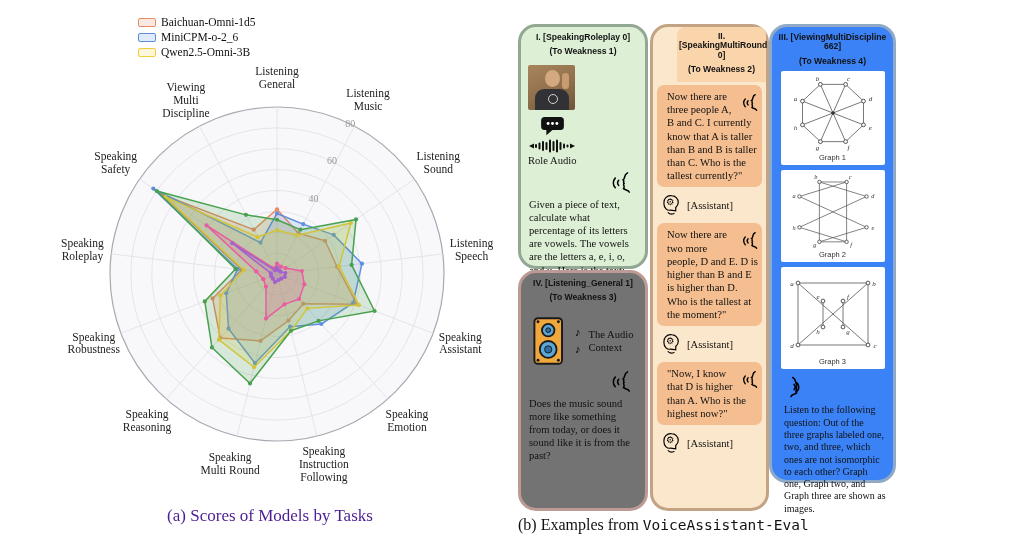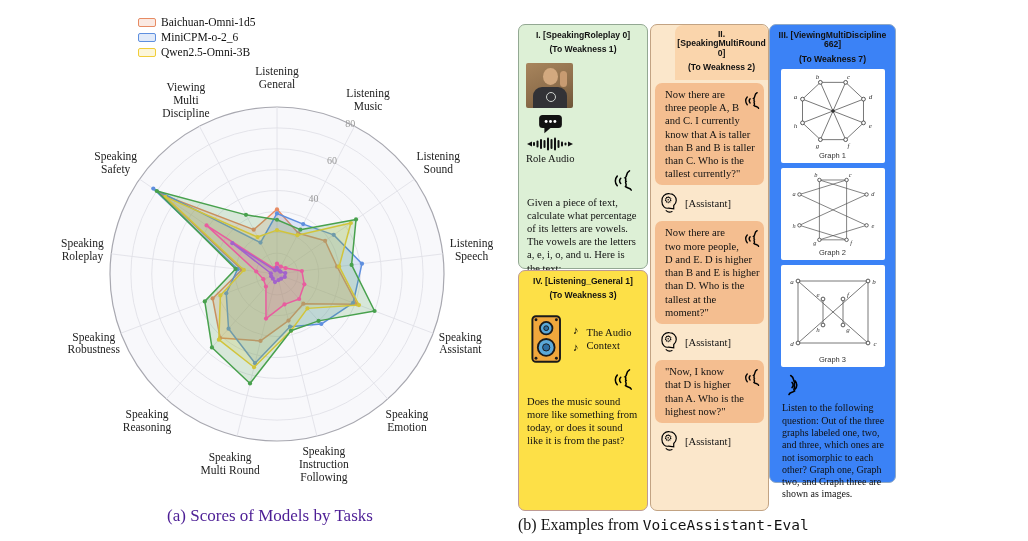--- a/index.html
+++ b/index.html
@@ -10,26 +10,26 @@
   #radar{position:absolute;left:0;top:0;}
   #legend{position:absolute;left:138px;top:16px;display:flex;gap:14px;font-size:11.5px;}
   .leg-col{display:flex;flex-direction:column;gap:3px;}
   .leg-item{display:flex;align-items:center;gap:5px;white-space:nowrap;}
   .leg-swatch{display:inline-block;width:18px;height:9px;border-radius:2px;border:1.6px solid #000;box-sizing:border-box;}
   #axis-labels .axis-label{position:absolute;transform:translate(-50%,-50%);text-align:center;
        font-size:11.5px;line-height:1.12;white-space:pre-line;color:#222;}
   .cap-a{position:absolute;left:60px;top:506px;width:420px;text-align:center;font-size:17px;color:#4c1d95;}
   
   .right{position:absolute;left:518px;top:20px;width:392px;height:515px;}
-  .panel{position:absolute;box-sizing:border-box;border-radius:7px;border:1px solid #000000;}
+  .panel{position:absolute;box-sizing:border-box;border-radius:18px;border:3px solid #000000;}
   .panel-h{text-align:center;font-family:"Liberation Sans",sans-serif;font-weight:bold;
            font-size:8.6px;line-height:1.1;padding-top:6px;}
   .panel-h .h2{margin-top:5px;}
   #panel1{left:0;top:4px;width:130px;height:245px;background:#DDF0D6;border-color:#93A893;}
-  #panel4{left:0;top:250px;width:130px;height:241px;background:#fde047;border-color:#BE9A94;}
+  #panel4{left:0;top:250px;width:130px;height:241px;background:#737373;border-color:#BE9A94;}
   #panel2{left:132px;top:4px;width:119px;height:487px;background:#FBE7CB;border-color:#C2A383;padding:0;}
   #panel3{left:251px;top:4px;width:127px;height:459px;background:#3b82f6;border-color:#90A9C6;}
   .q-text{font-size:10.6px;line-height:1.24;padding:0 8px;color:#111;}
   .speak-row{display:flex;justify-content:flex-end;padding-right:14px;margin:4px 0 3px;}
   
   .p1-media{display:flex;gap:6px;align-items:flex-start;padding:8px 6px 0 7px;flex-direction:column;}
   .photo{position:relative;width:47px;height:45px;border-radius:2px;overflow:hidden;
          background:linear-gradient(155deg,#a8855d 0%,#8f6f4c 55%,#6d5538 100%);flex:none;}
   .photo .head{position:absolute;left:17px;top:5px;width:15px;height:17px;border-radius:50%;background:#d3a97f;}
   .photo .shirt{position:absolute;left:7px;bottom:0;width:34px;height:21px;border-radius:9px 9px 0 0;background:#323236;}
@@ -381,21 +381,21 @@
             <path d="M8 22 q3 3 7 1" fill="none" stroke="#000" stroke-width="1.3" stroke-linecap="round"></path>
           </svg>
         </span>
         <span class="assist-label">[Assistant]</span>
       </div>
     </div>
 
     <div class="panel" id="panel3">
       <div class="panel-h">
         <div>III. [ViewingMultiDiscipline 662]</div>
-        <div class="h2">(To Weakness 7)</div>
+        <div class="h2">(To Weakness 4)</div>
       </div>
       <div class="card">
         <svg id="g1" width="100" height="80" viewBox="0 0 100 80">
             <line x1="19.51197542712754" y1="28.136813596682213" x2="37.37144673195204" y2="11.35973449215011" stroke="#555" stroke-width="0.8"></line>
             <line x1="37.37144673195204" y1="11.35973449215011" x2="62.628553268047966" y2="11.35973449215011" stroke="#555" stroke-width="0.8"></line>
             <line x1="62.628553268047966" y1="11.35973449215011" x2="80.48802457287246" y2="28.136813596682217" stroke="#555" stroke-width="0.8"></line>
             <line x1="80.48802457287246" y1="28.136813596682217" x2="80.48802457287246" y2="51.86318640331778" stroke="#555" stroke-width="0.8"></line>
             <line x1="80.48802457287246" y1="51.86318640331778" x2="62.628553268047966" y2="68.64026550784989" stroke="#555" stroke-width="0.8"></line>
             <line x1="62.628553268047966" y1="68.64026550784989" x2="37.37144673195204" y2="68.64026550784989" stroke="#555" stroke-width="0.8"></line>
             <line x1="37.37144673195204" y1="68.64026550784989" x2="19.51197542712754" y2="51.86318640331778" stroke="#555" stroke-width="0.8"></line>

